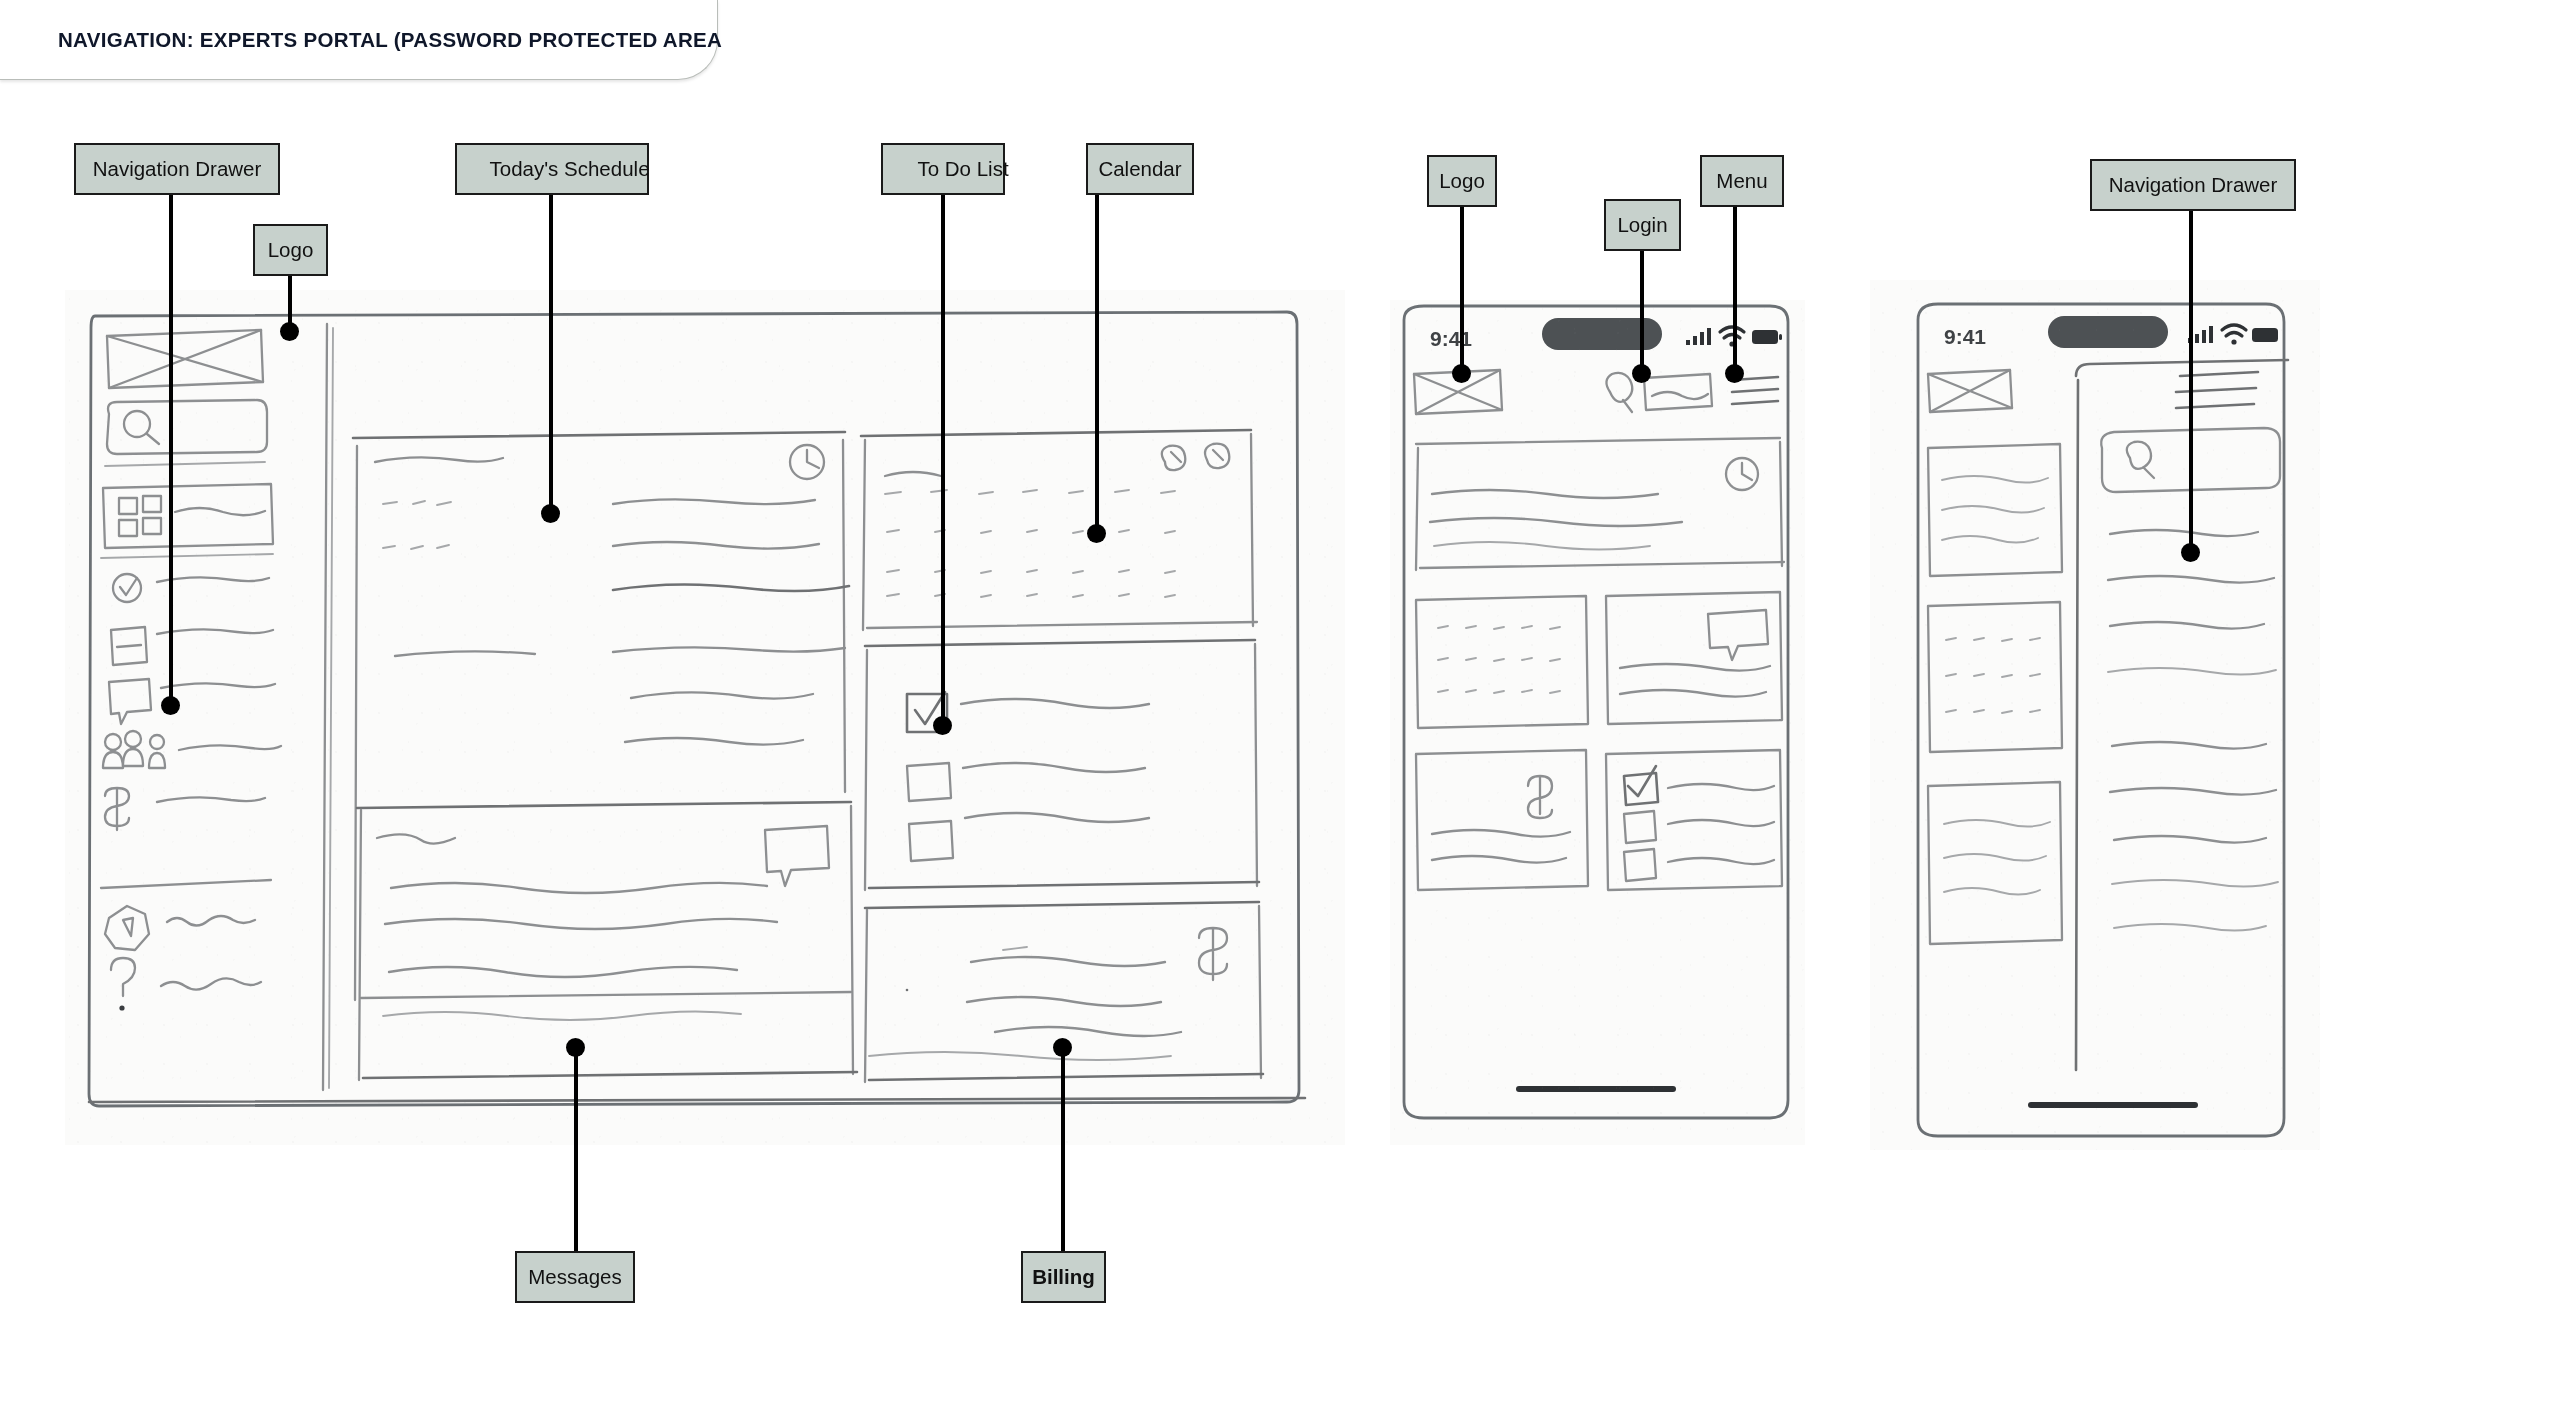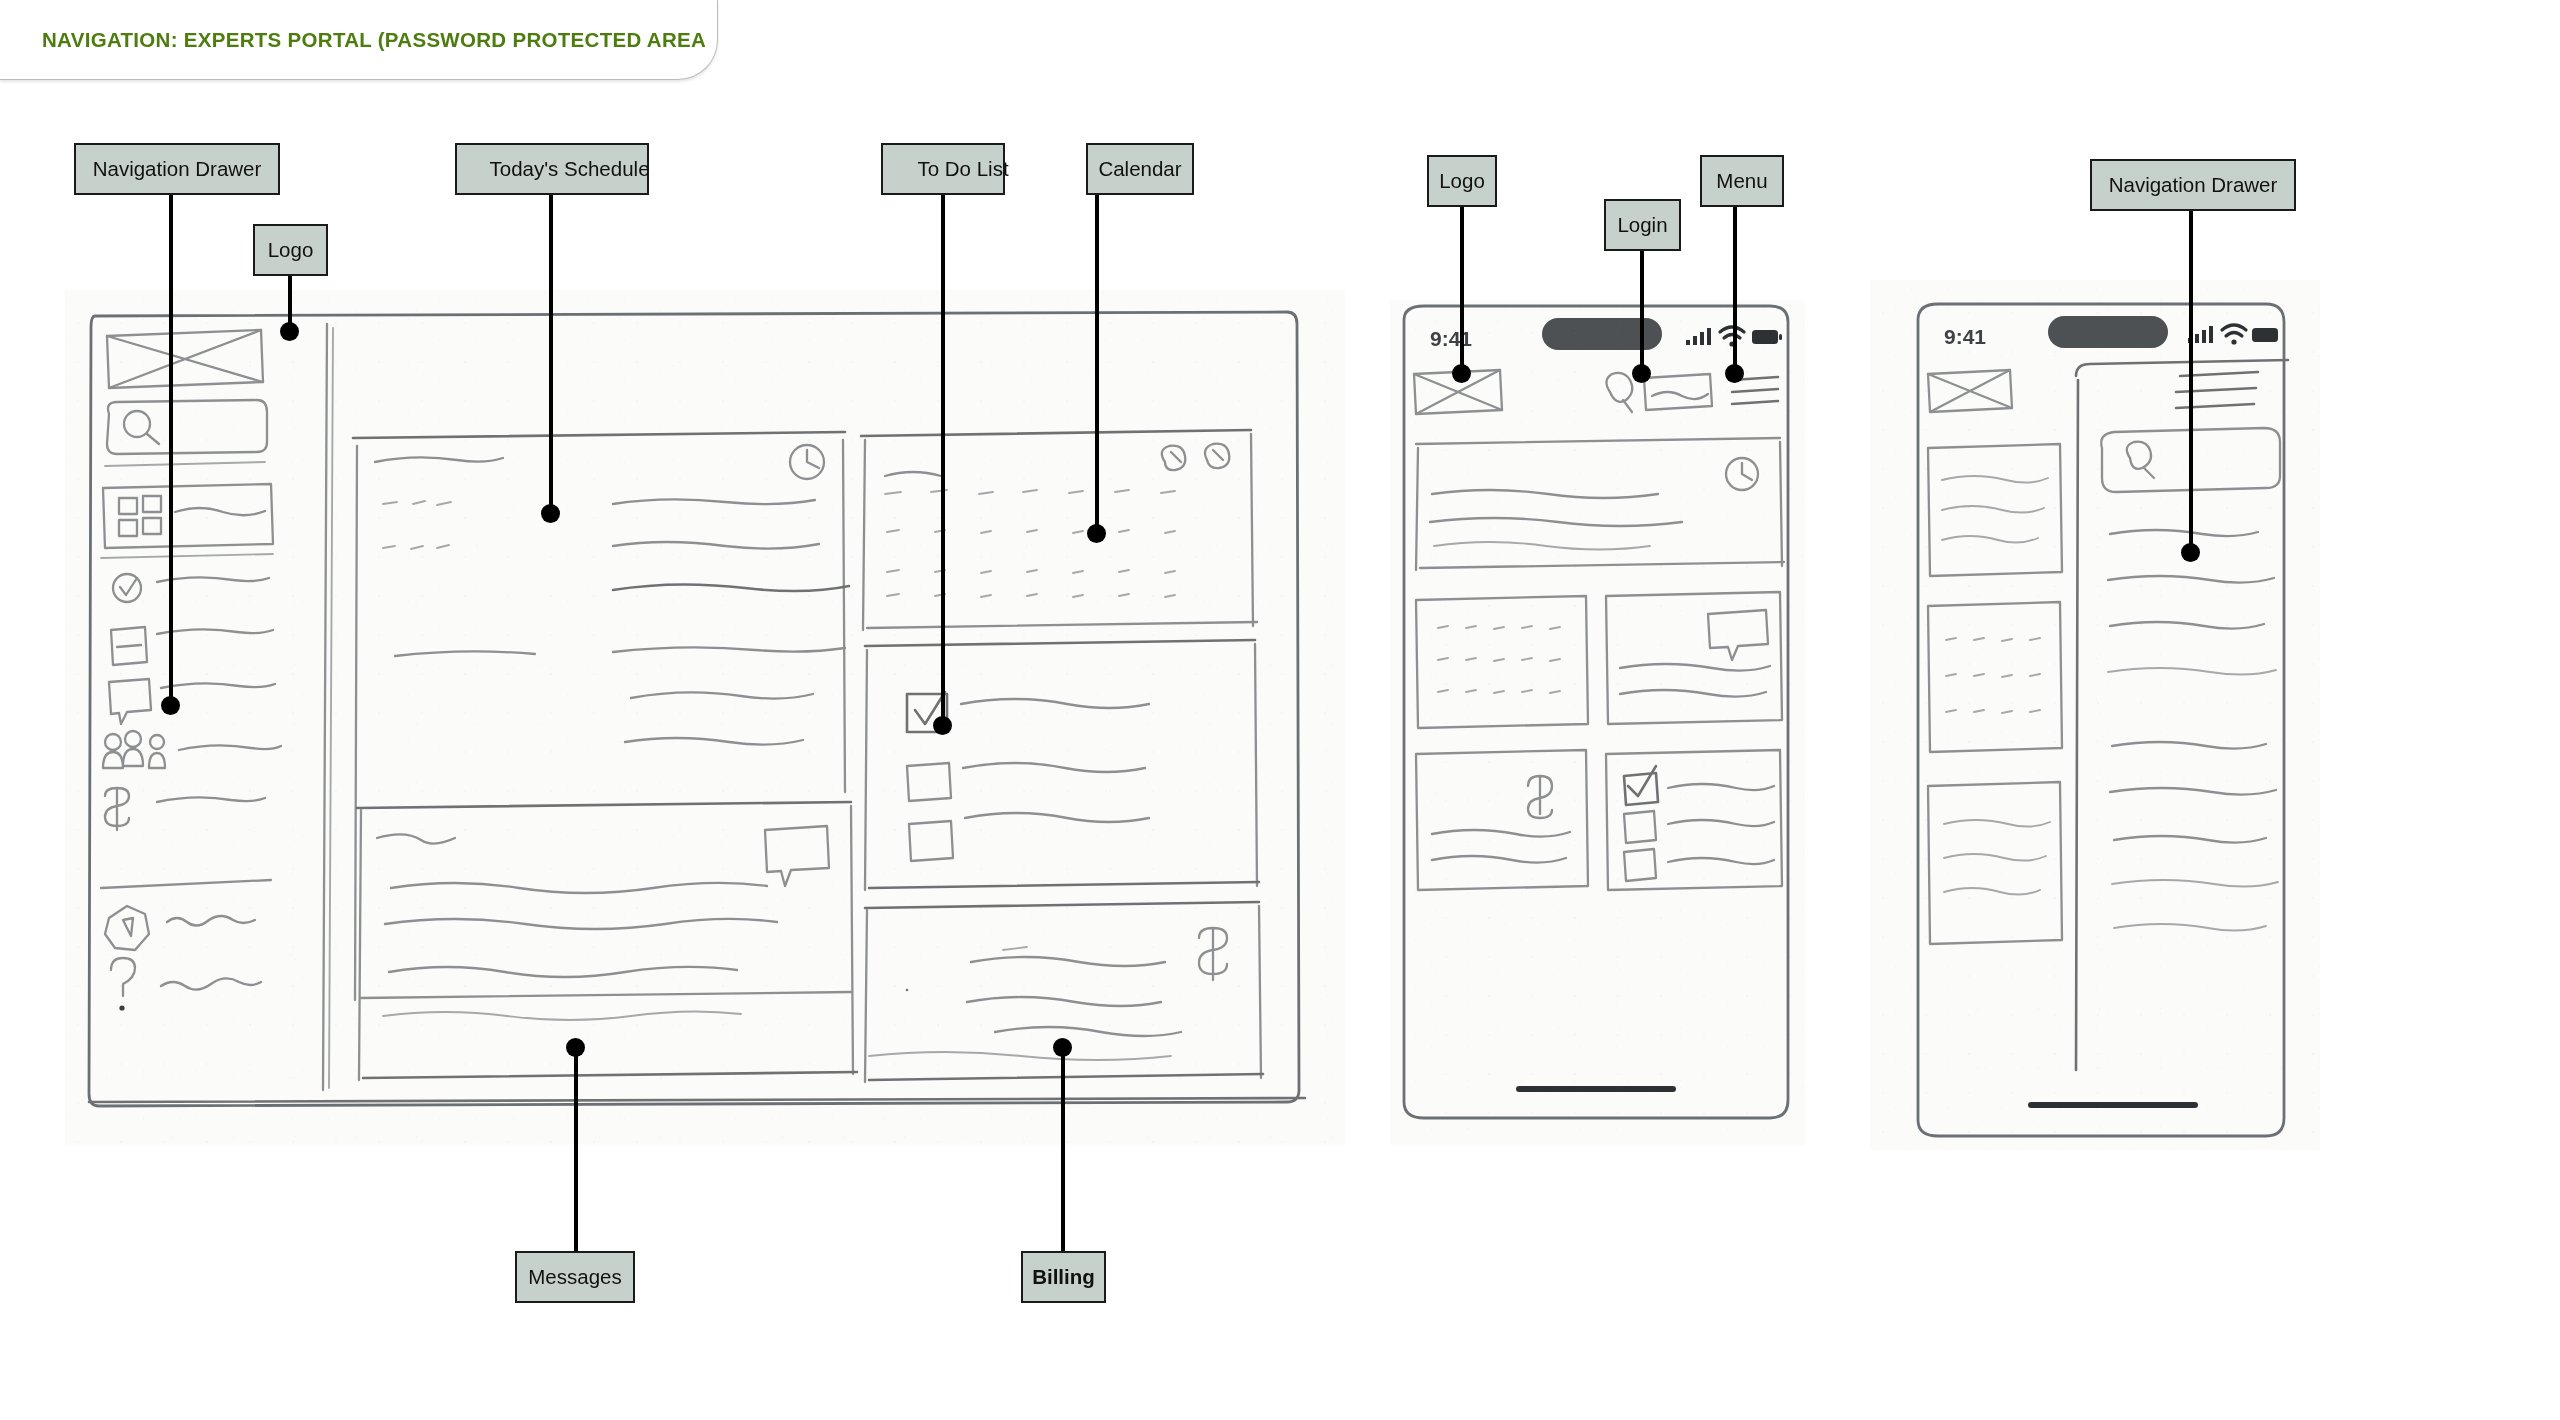--- a/index.html
+++ b/index.html
@@ -15,25 +15,25 @@
     position: absolute; left: 0; top: 0;
     width: 718px; height: 80px;
     background: #ffffff;
     border-bottom-right-radius: 40px;
     border-right: 1.5px solid #b9bdb9;
     border-bottom: 1.5px solid #b9bdb9;
     box-shadow: 0 2px 3px rgba(0,0,0,0.10);
     display: flex; align-items: center;
   }
   #header-title {
-    margin-left: 42px;
+    margin-left: 58px;
     font-size: 20.5px;
     font-weight: bold;
     letter-spacing: 0.3px;
-    color: #4d7c0f;
+    color: #0f172a;
     white-space: nowrap;
   }
 
   
   .callout {
     position: absolute;
     background: #c7d1cc;
     border: 2.5px solid #1a1a1a;
     color: #111111;
     font-size: 20.5px;

